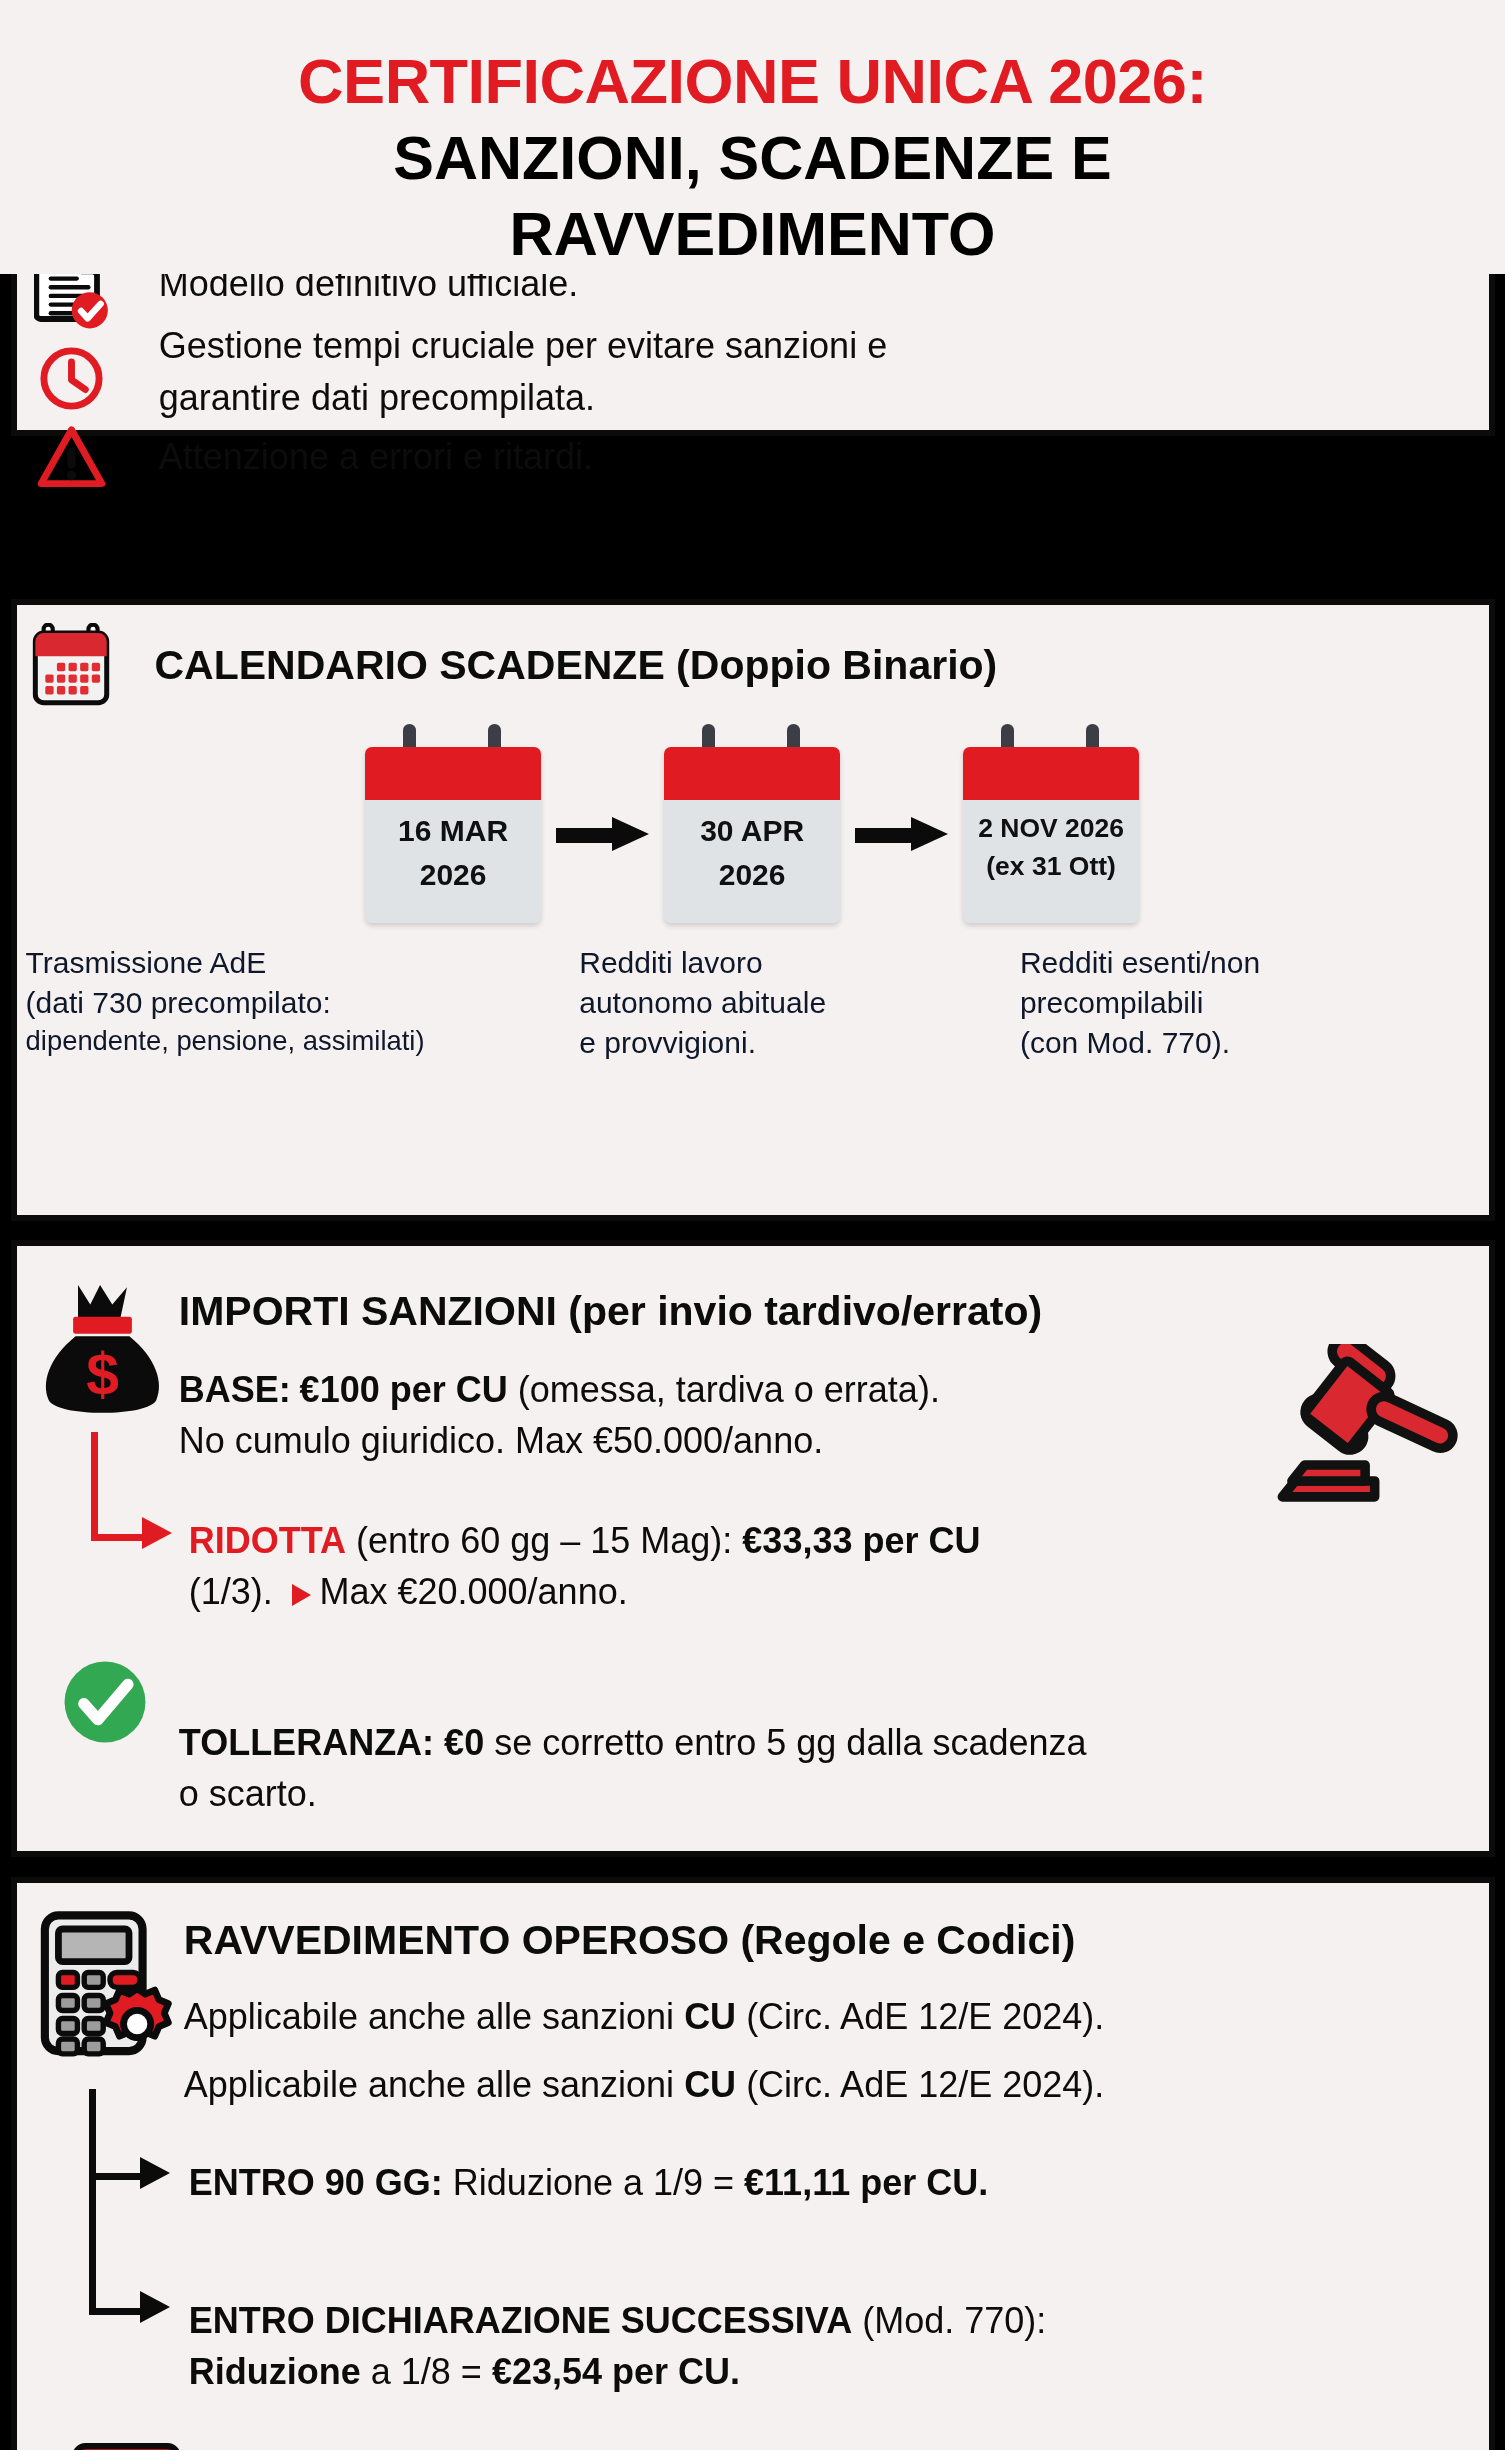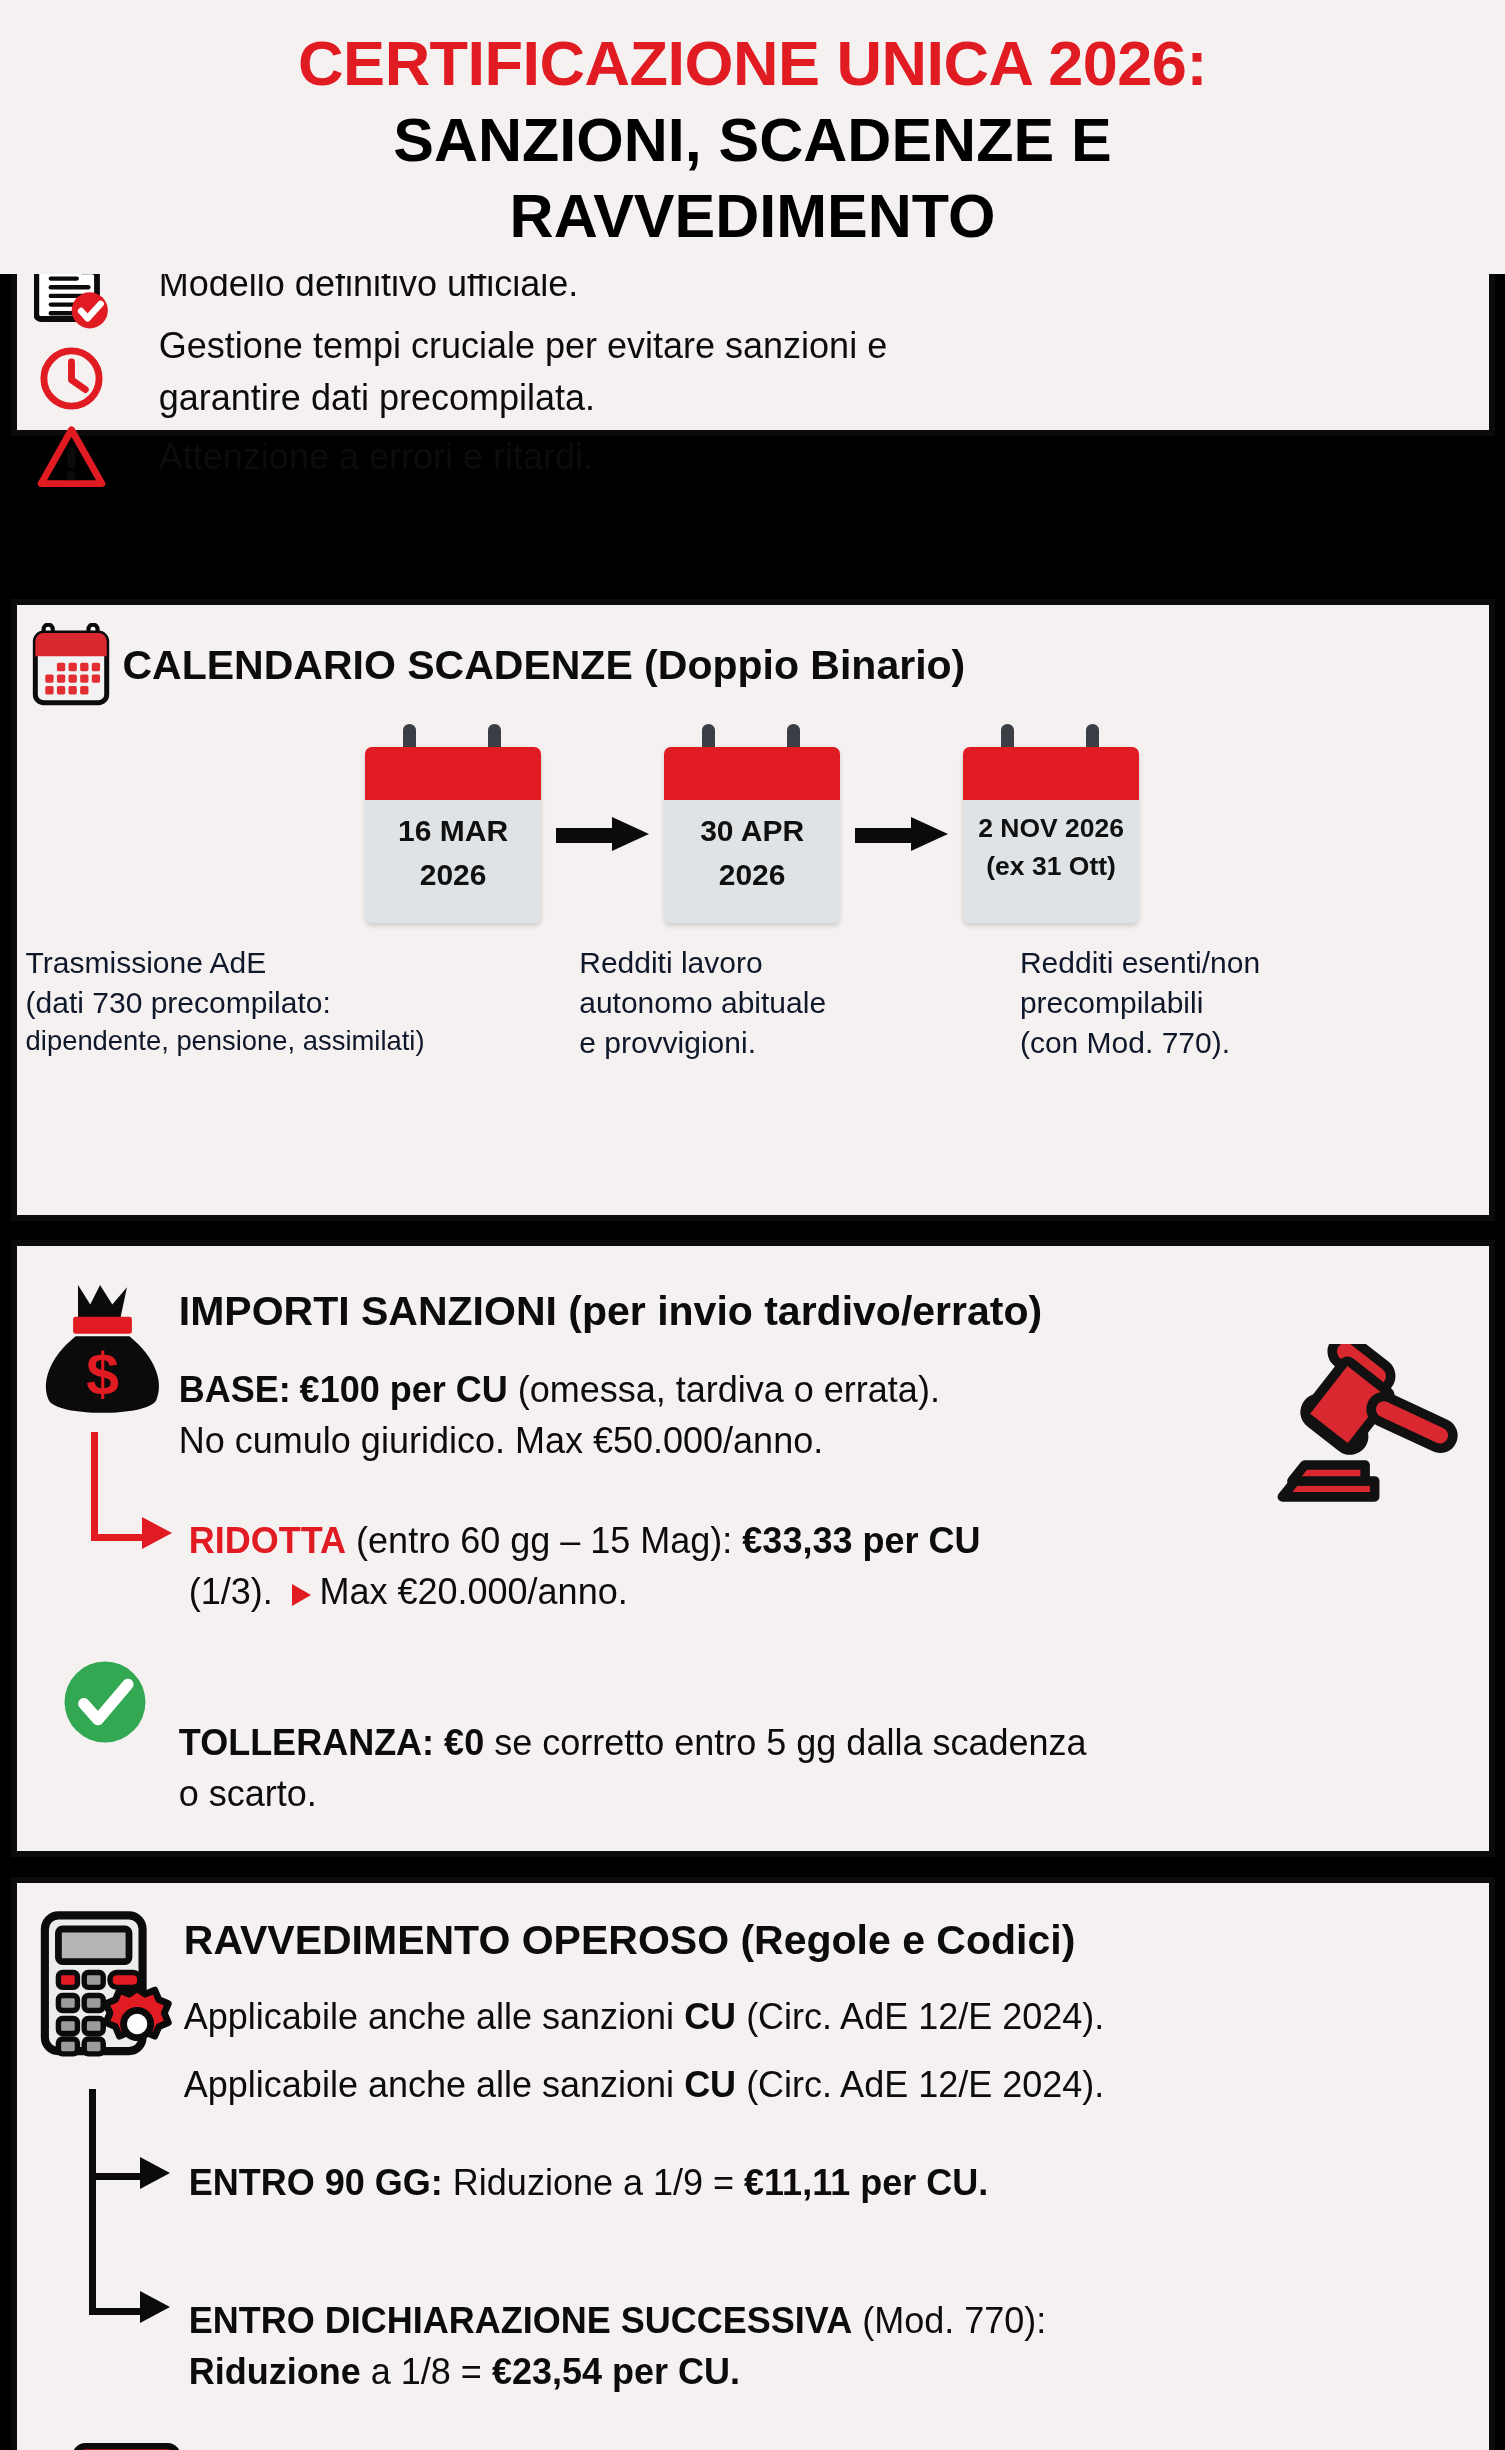--- a/index.html
+++ b/index.html
@@ -18,21 +18,21 @@
   }
 
   
   .title-zone {
     position: absolute;
     left: 0; top: 0;
     width: 1505px;
     height: 274px;
     background: #f5f1f0;
     text-align: center;
-    padding-top: 25px;
+    padding-top: 43px;
     z-index: 5;
   }
   .title-line1 {
     font-size: 63px;
     font-weight: 700;
     letter-spacing: -0.5px;
     color: #e01b22;
     line-height: 1.22;
     white-space: nowrap;
   }
@@ -62,21 +62,21 @@
     font-size: 36px;
     color: #0c0c0c;
     line-height: 1.38;
     padding-top: 2px;
   }
 
   
   .sec-head {
     display: flex;
     align-items: center;
-    gap: 2px;
+    gap: 34px;
   }
   .sec-head-title {
     font-size: 41px;
     font-weight: 700;
     color: #0c0c0c;
     white-space: nowrap;
   }
 
   .body-text {
     font-size: 36px;

